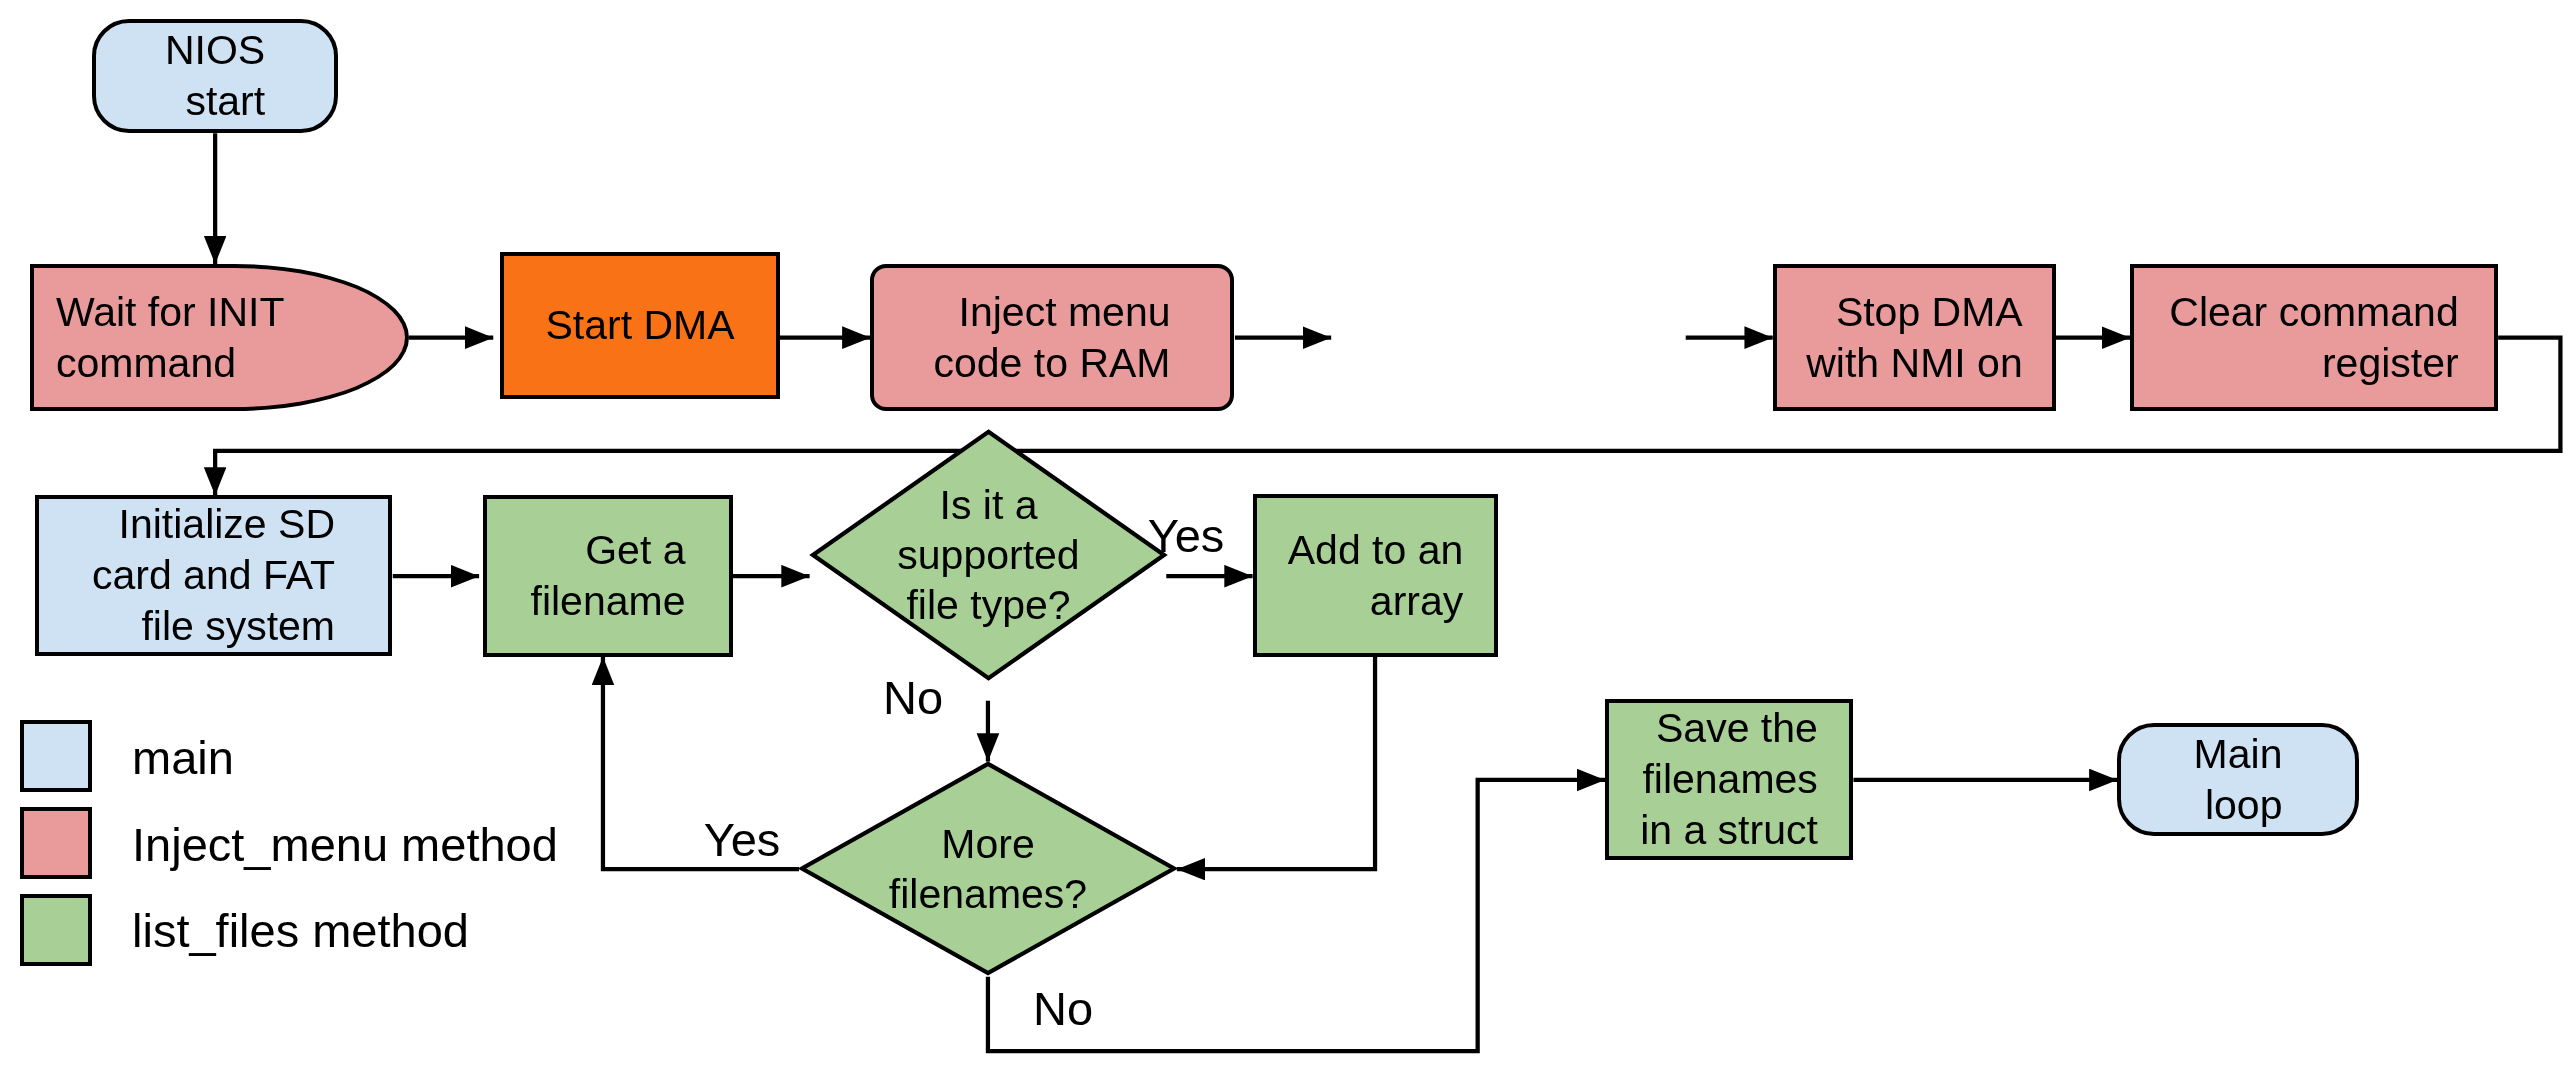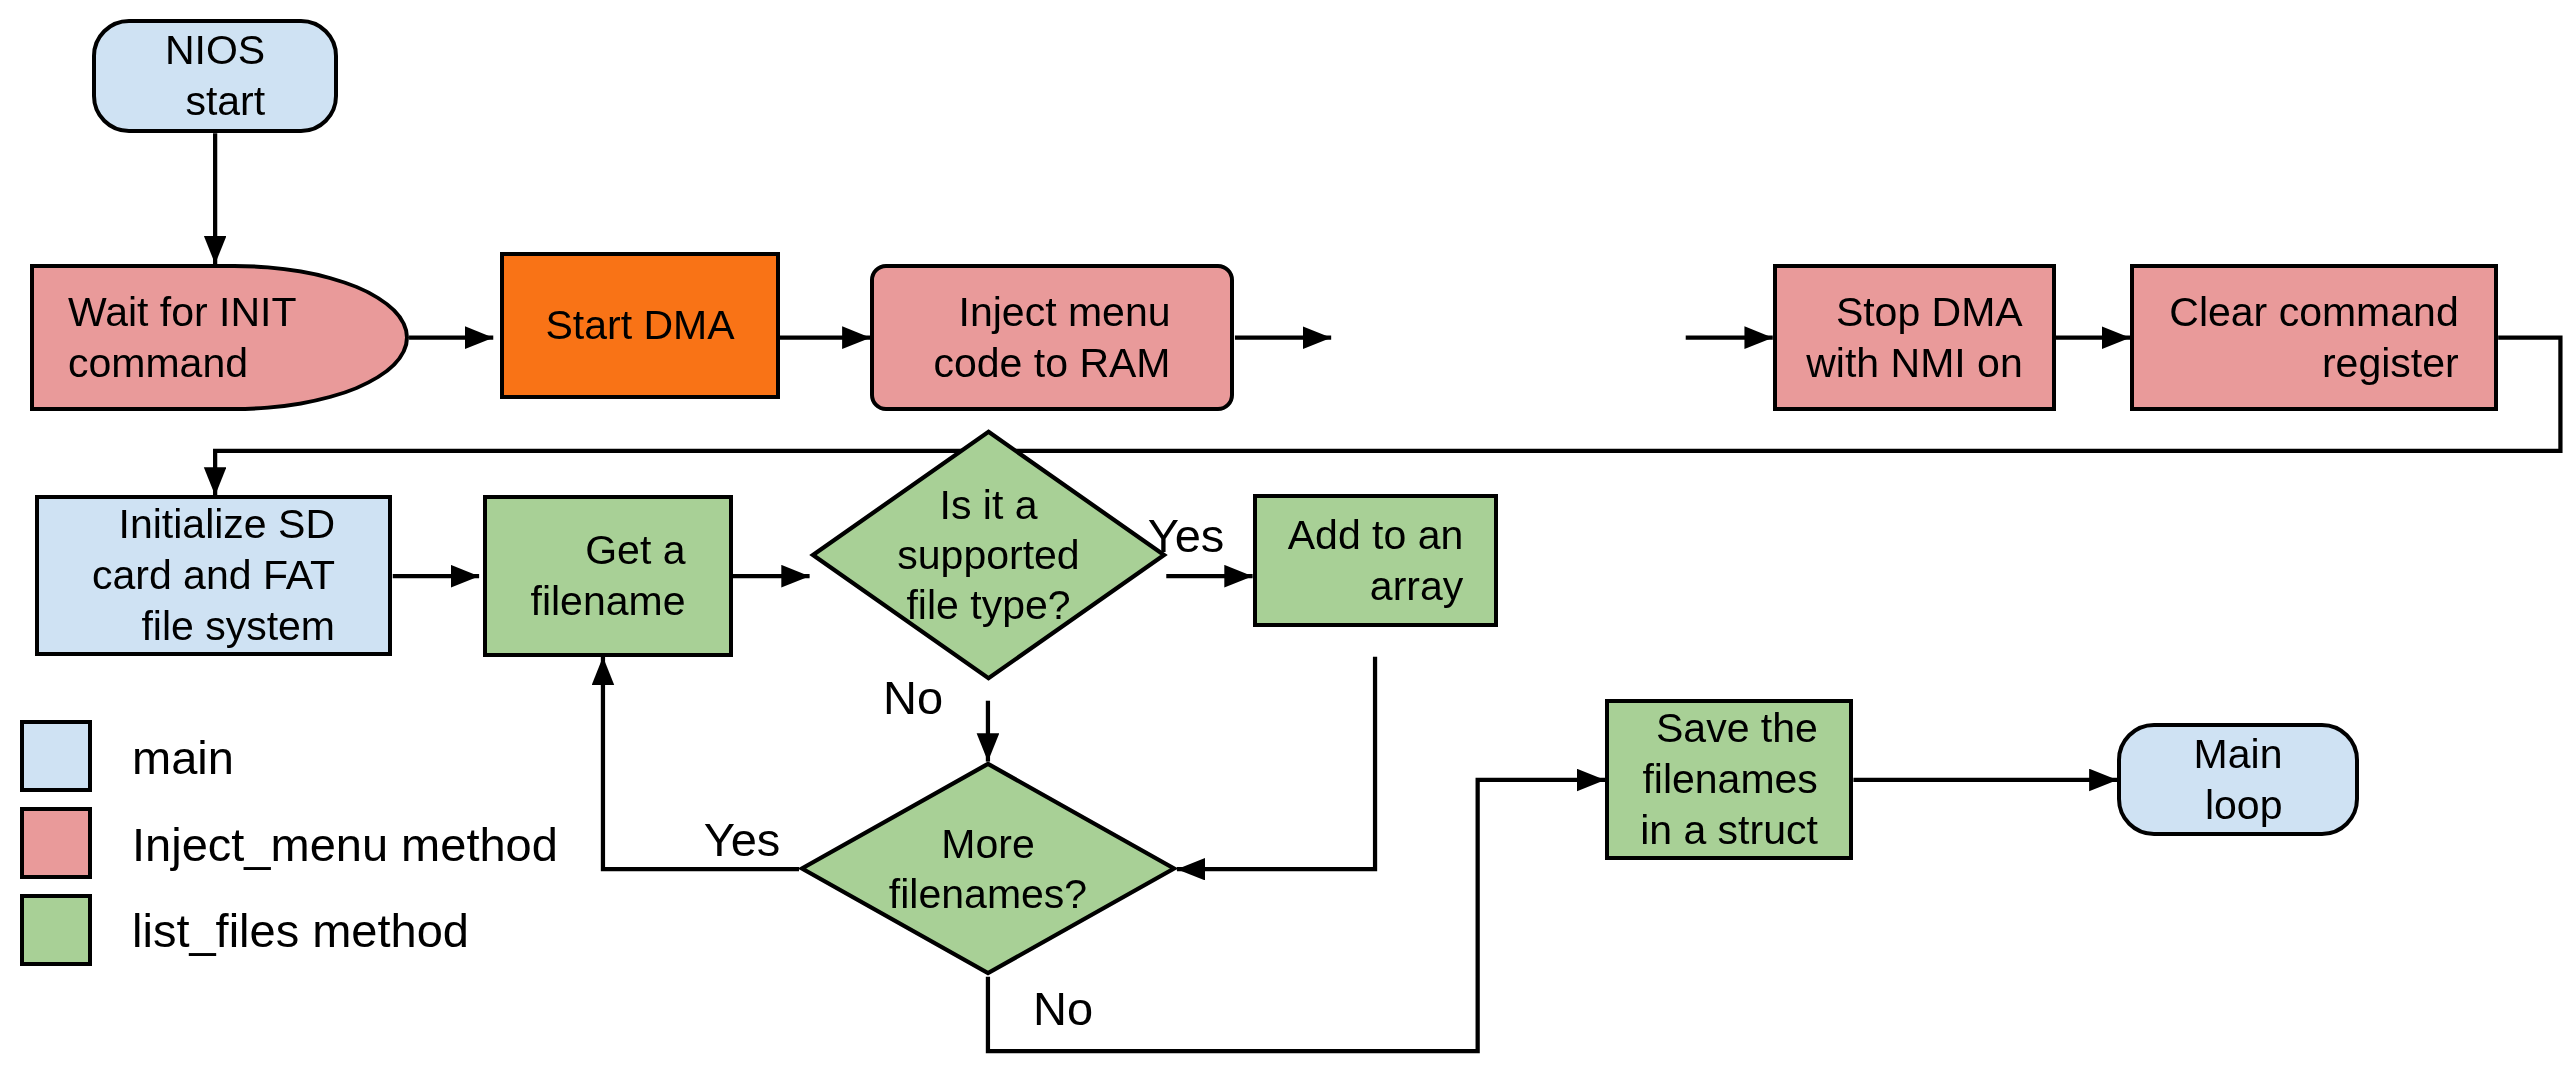--- a/index.html
+++ b/index.html
@@ -10,21 +10,21 @@
   .edges{position:absolute;left:0;top:0;width:2576px;height:1066px;}
   .edge{fill:none;stroke:#000000;stroke-width:6;}
   .node{
     position:absolute;display:flex;align-items:center;justify-content:center;
     text-align:right;font-size:41px;line-height:51px;
     border:4.2px solid #000;box-sizing:border-box;white-space:pre-line;
   }
   .terminator{border-radius:37px;}
   .delay{
     border-radius:0 176px 176px 0 / 0 74px 74px 0;
-    justify-content:flex-start;text-align:left;padding-left:34px;
+    justify-content:flex-start;text-align:left;padding-left:22px;
   }
   .diamond{
     position:absolute;display:flex;align-items:center;justify-content:center;
     text-align:center;font-size:41px;line-height:50px;white-space:pre-line;
   }
   .diamond svg{position:absolute;left:0;top:0;overflow:visible;}
   .diamond .dlabel{position:relative;}
   .edge-label{
     position:absolute;transform:translate(-50%,-50%);
     font-size:47px;line-height:47px;white-space:nowrap;
@@ -109,21 +109,21 @@
 
   <div class="diamond" style="left:810px;top:429px;width:357px;height:252px;">
     <svg width="357" height="252" viewBox="0 0 504 356">
       <polygon points="252,4 500,178 252,352 4,178" stroke="#000" stroke-width="6" fill="#a8d096"></polygon>
     </svg>
     <span class="dlabel">Is it a
 supported
 file type?</span>
   </div>
 
-  <div class="node" style="left: 1253px; top: 494px; width: 245px; height: 133px; background: rgb(168, 208, 150);">
+  <div class="node" style="left: 1253px; top: 494px; width: 245px; height: 163px; background: rgb(168, 208, 150);">
     <span>Add to an
 array</span>
   </div>
 
   <div class="diamond" style="left:799px;top:761px;width:378px;height:215px;">
     <svg width="378" height="215" viewBox="0 0 534 304">
       <polygon points="267,4 530,152 267,300 4,152" stroke="#000" stroke-width="6" fill="#a8d096"></polygon>
     </svg>
     <span class="dlabel">More
 filenames?</span>

